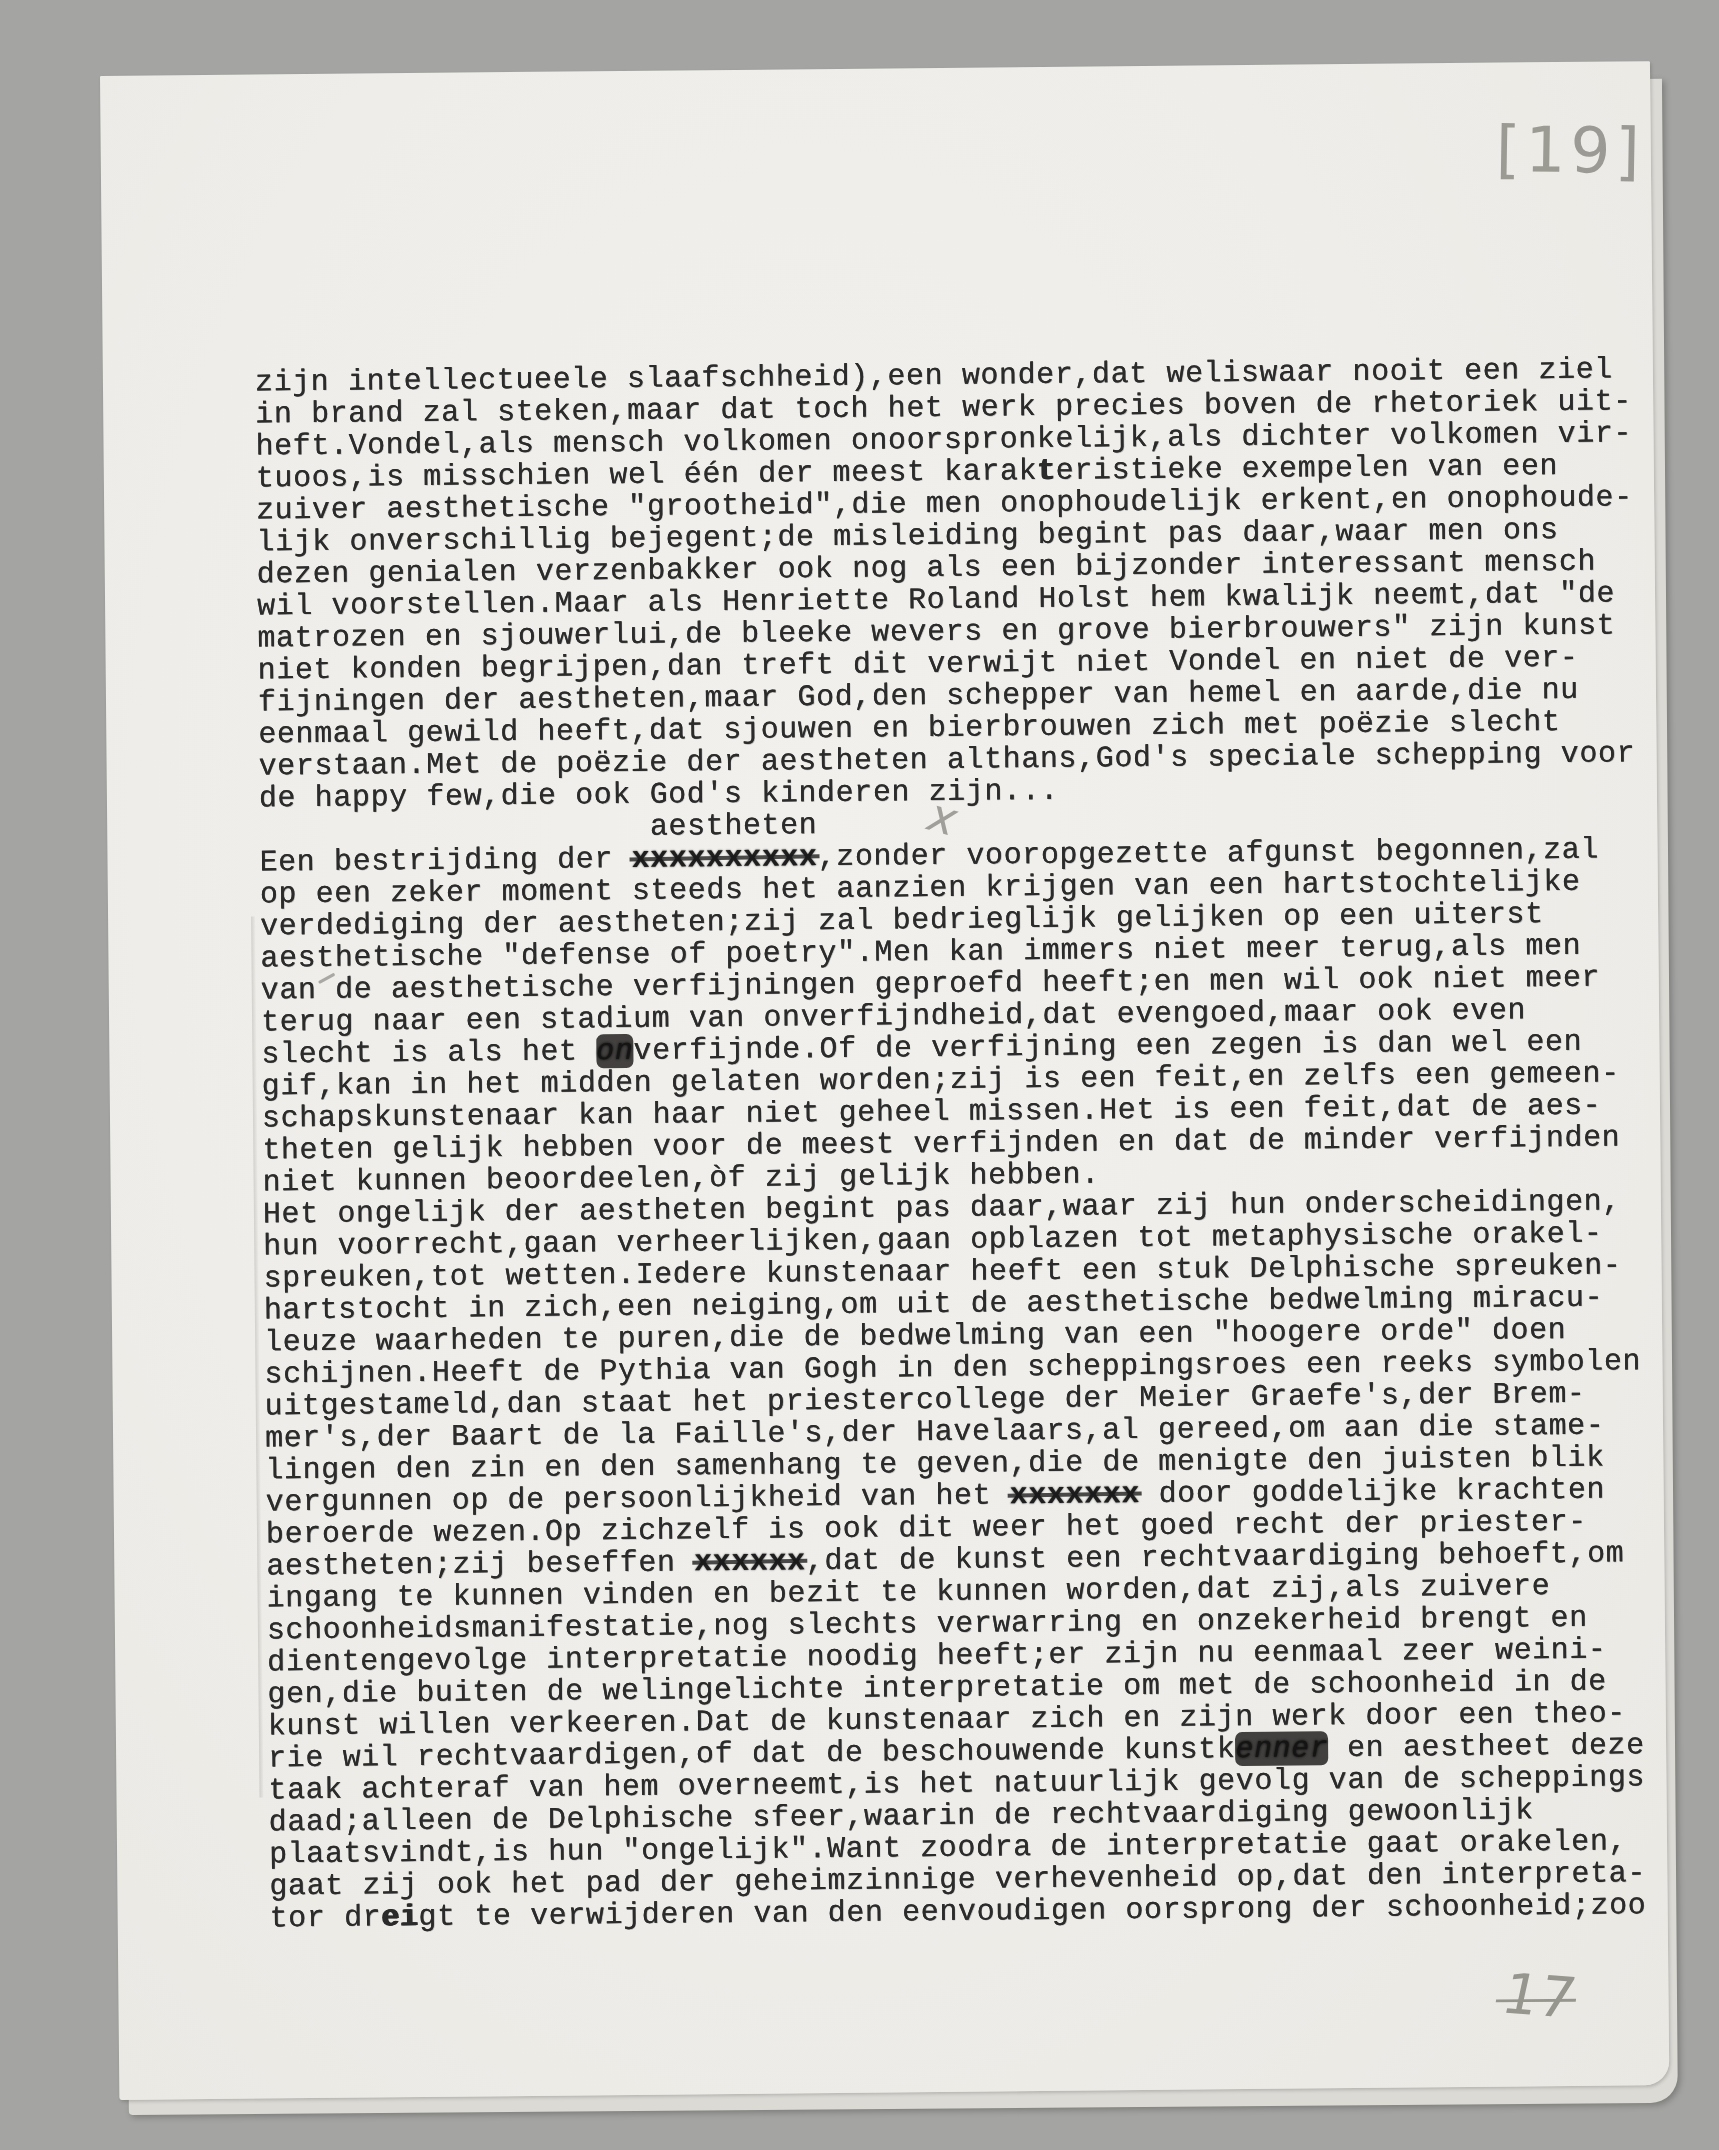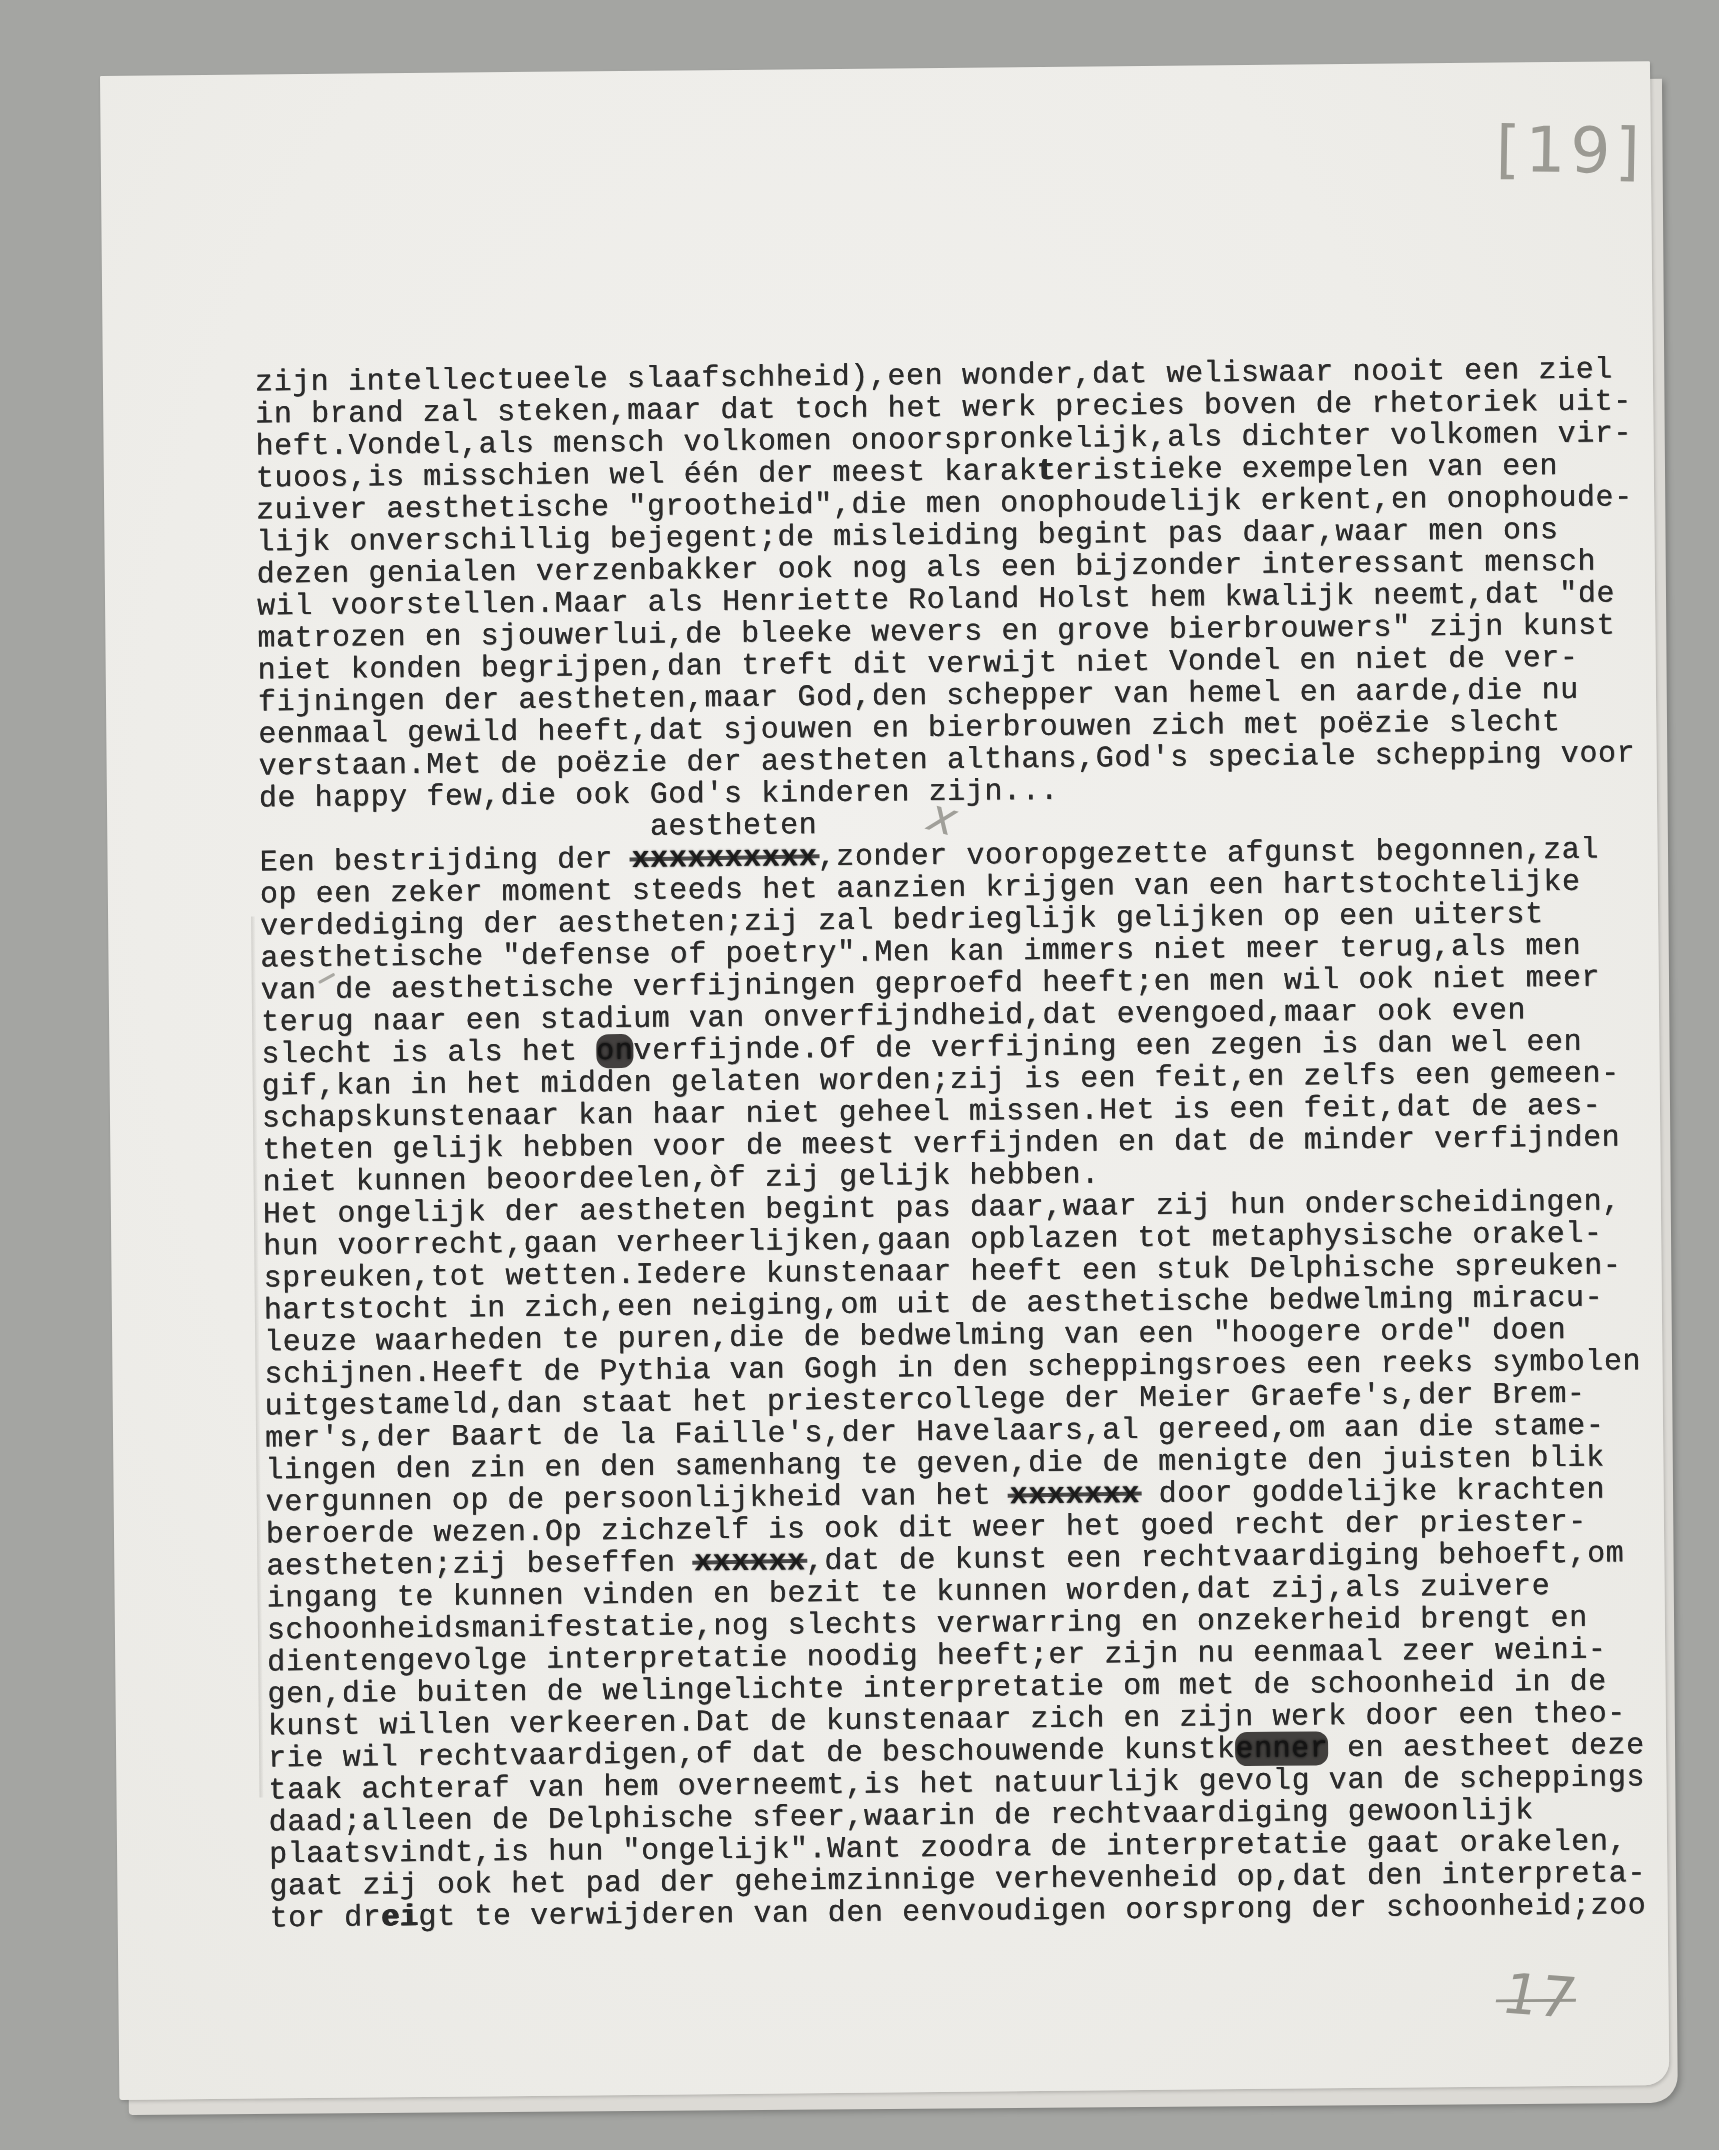--- a/index.html
+++ b/index.html
@@ -16,22 +16,22 @@
   .crease{position:absolute;left:143px;top:842px;width:3.6px;height:881px;
          background:linear-gradient(to right,rgba(60,58,52,0.16),rgba(60,58,52,0.02));}
   .typed{position:absolute;left:152px;top:292px;width:1416px;
          font-size:30px;line-height:32px;letter-spacing:0.6px;white-space:pre;
          color:#2b2b2b;
          text-shadow:0 0 0.6px rgba(43,43,43,0.85),0.6px 0.6px 0.6px rgba(43,43,43,0.30);}
   .line{height:32px;}
   .strike{position:relative;font-weight:bold;color:#1e1e1e;text-shadow:0 0 1.8px rgba(20,20,20,0.8);}
   .strike::after{content:"";position:absolute;left:-1.8px;right:-1.8px;top:50%;height:4.3px;
          background:rgba(25,25,25,0.78);transform:translateY(-50%) rotate(-0.4deg);}
-  .blot{background:rgba(28,26,24,0.82);color:#141414;border-radius:12px;
-         text-shadow:0 0 3px #000;}
+  .blot{background:rgba(28,26,24,0.82);color:#141414;border-radius:7px;
+         text-shadow:0 0 3px #000;font-style:italic;}
   .ot{font-weight:bold;text-shadow:1px 0 0 #2c2c2c,-0.6px 0.4px 0 #2c2c2c;}
   .u{text-decoration-thickness:2.4px;text-underline-offset:4.9px;}
   .pencil{color:#8d8c85;font-family:"DejaVu Sans",sans-serif;}
   .pg-top{position:absolute;left:1395px;top:52px;font-size:63px;letter-spacing:4.9px;
          transform:rotate(1.5deg);opacity:0.85;}
   .pg-bottom{position:absolute;left:1385px;top:1901px;font-size:56px;
          transform:rotate(5deg) skewX(-8deg);opacity:0.9;}
   .pg-bottom .bar{position:absolute;left:-6px;top:56%;width:79px;height:3px;
          background:#8d8c85;transform:rotate(-5deg);}
   .x-mark{position:absolute;left:822px;top:722px;font-size:46px;font-style:italic;

